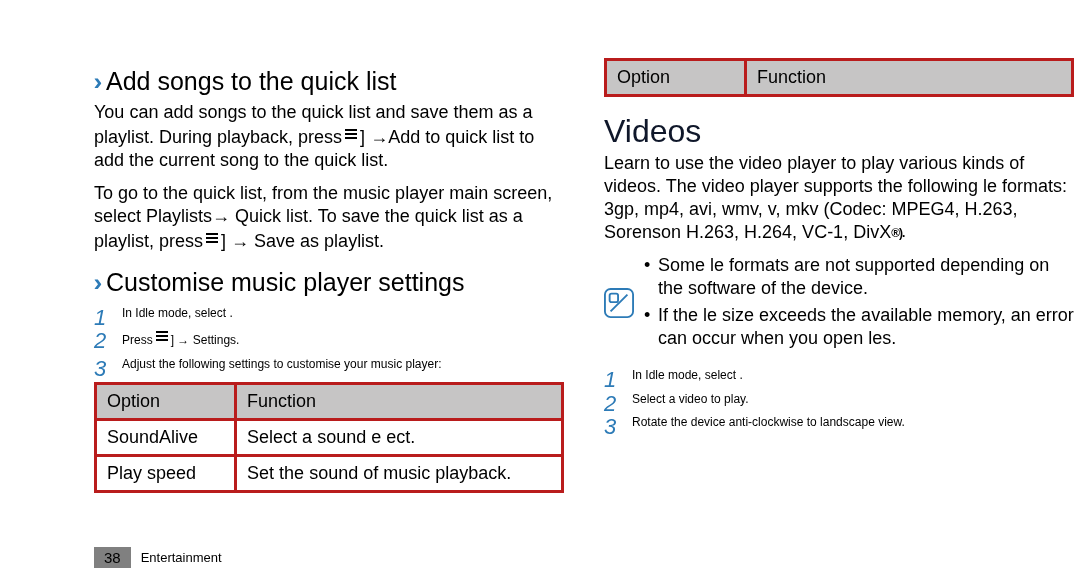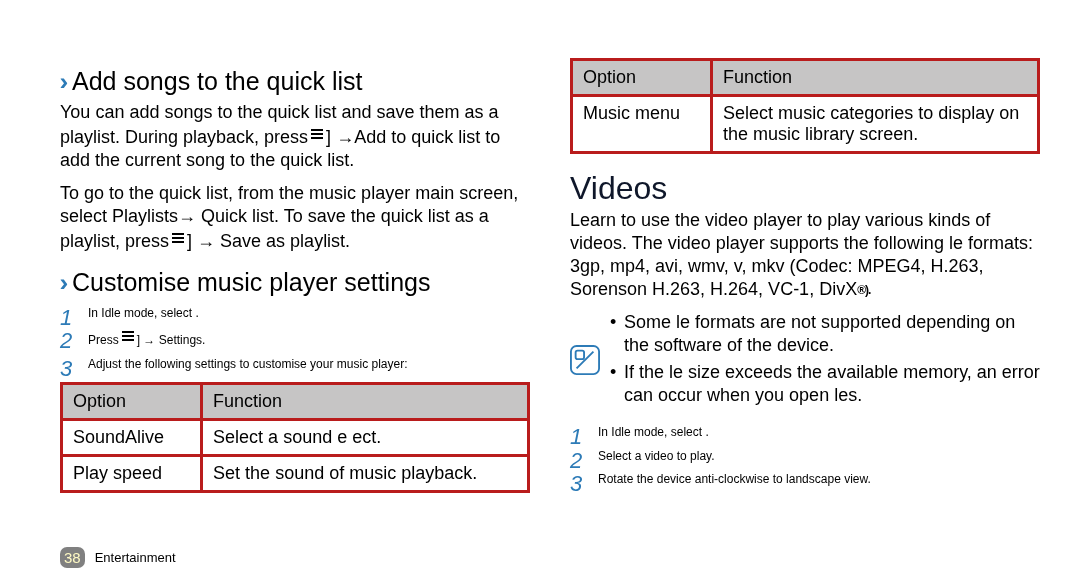--- a/index.html
+++ b/index.html
@@ -11,20 +11,21 @@
     font-family: Arial, Helvetica, sans-serif;
     color: #000;
     overflow: hidden;
   }
   .page {
     position: relative;
     width: 951px;
     height: 586px;
     box-sizing: border-box;
     padding: 0;
+    margin-left: 34px;
   }
   .col {
     position: absolute;
     top: 52px;
     box-sizing: border-box;
   }
   .col-left {
     left: 60px;
     width: 470px;
   }
@@ -133,25 +134,24 @@
 
   .footer {
     position: absolute;
     left: 60px;
     bottom: 18px;
     display: flex;
     align-items: center;
   }
   .footer .pagenum {
     background: #808080;
-    color: #fef9c3;
+    color: #000000;
     font-size: 15px;
-    padding: 2px 4px;
+    padding: 2px 10px;
     margin-right: 10px;
-    border-radius: 7px;
   }
   .footer .section {
     font-size: 13px;
   }
 
   .glyph-menu {
     display: inline-block;
     vertical-align: text-bottom;
     margin: 0 2px;
   }
@@ -224,24 +224,20 @@
       </table>
   </div>
 
   <div class="col col-right">
 
     <table class="opts">
       <tbody>
           <tr>
         <th class="option-col">Option</th>
         <th>Function</th>
-      </tr>
-      <tr>
-        <td>Music menu</td>
-        <td>Select music categories to display on the music library screen.</td>
       </tr>
     </tbody>
       </table>
 
     <h1 class="sect">Videos</h1>
 
     <p class="body">
       <span>Learn to use the video player to play various kinds of videos. The video player supports the following  le formats: 3gp, mp4, avi, wmv,  v, mkv (Codec: MPEG4, H.263, Sorenson H.263, H.264, VC-1, </span><span>D</span><span>ivX</span><span class="glyph-res">®).</span>
     </p>
 

